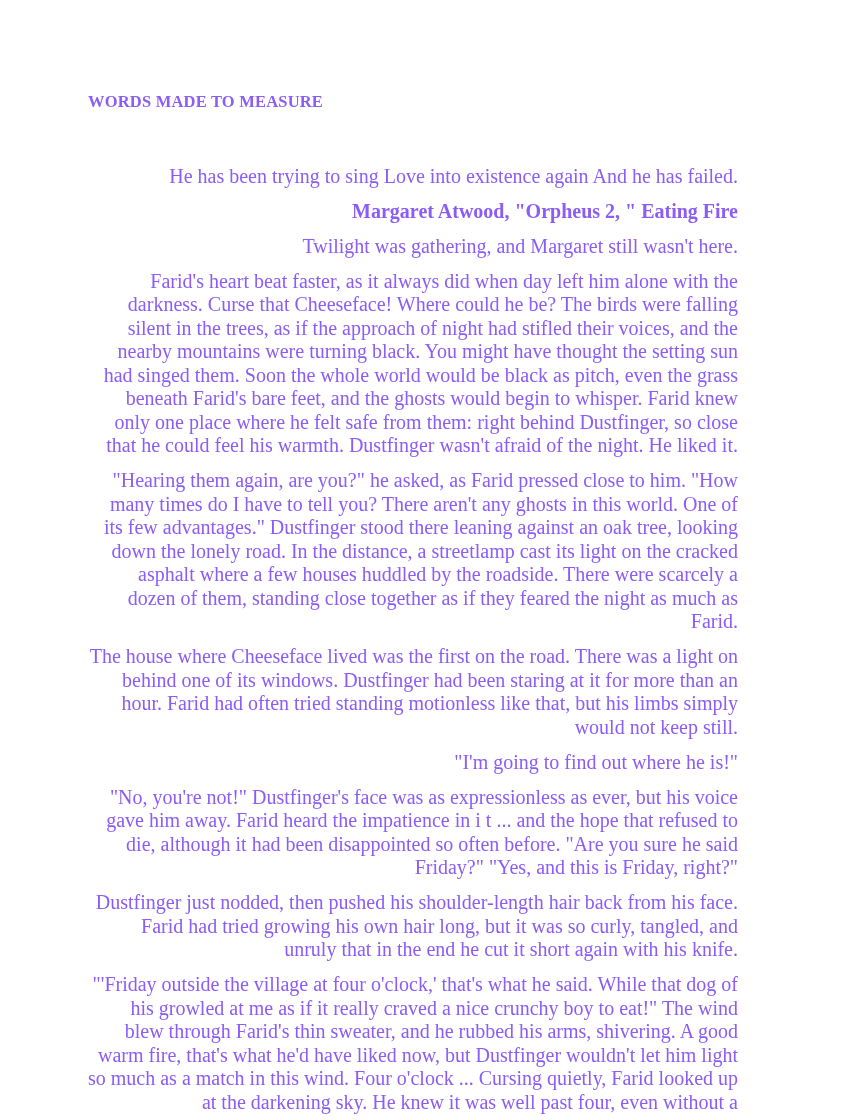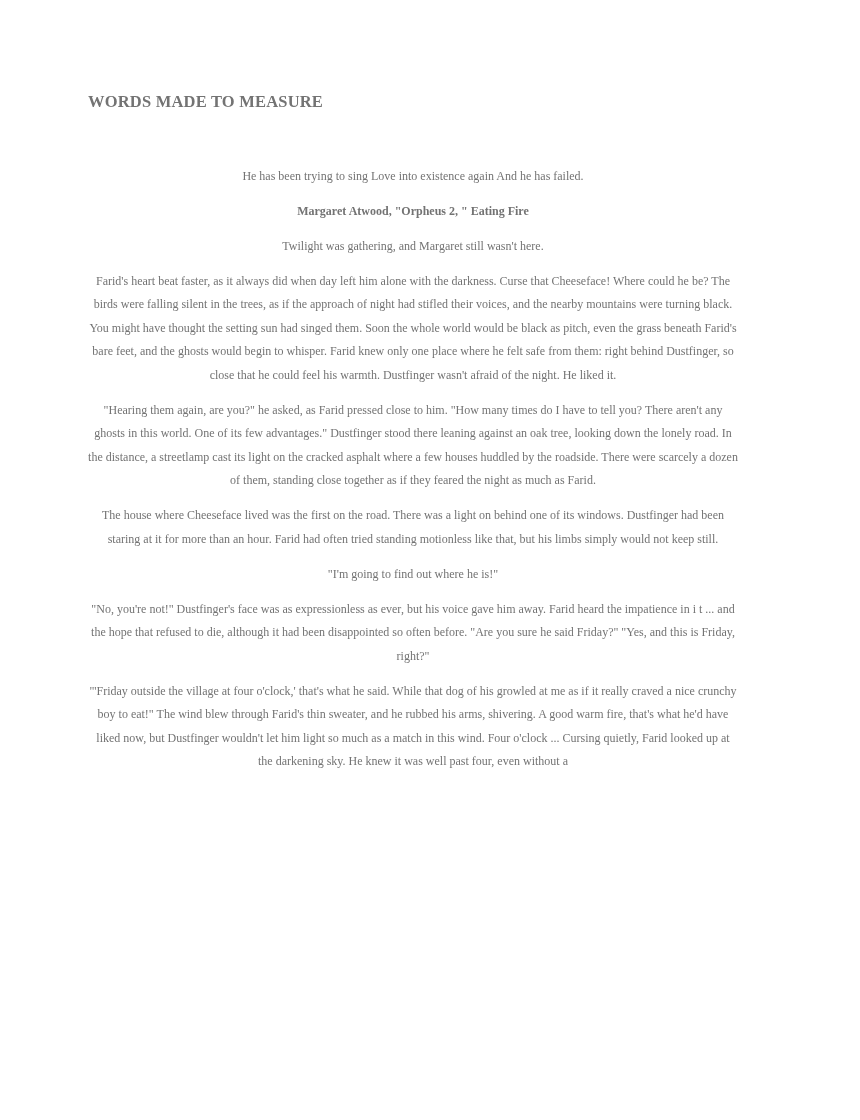--- a/index.html
+++ b/index.html
@@ -8,38 +8,38 @@
     background: #ffffff;
   }
   .page {
     position: relative;
     width: 860px;
     height: 1120px;
     background: #ffffff;
     box-sizing: border-box;
     padding: 90px 122px 0 88px;
     font-family: "Liberation Serif", "DejaVu Serif", serif;
-    color: #737373;
+    color: #8b5cf6;
     overflow: hidden;
   }
   .content {
     width: 650px;
   }
   .chapter-title {
     font-size: 16.5px;
     font-weight: bold;
     line-height: 23.5px;
     letter-spacing: 0.2px;
     margin: 0 0 51px 0;
   }
   .para {
-    font-size: 12px;
+    font-size: 20px;
     line-height: 23.5px;
     margin: 0 0 11.5px 0;
-    text-align: center;
+    text-align: right;
   }
   .attribution {
     font-weight: bold;
   }
 </style>
 </head>
 <body>
 
 <div class="page">
   <div class="content">
@@ -55,17 +55,18 @@
     <p class="para">Farid's heart beat faster, as it always did when day left him alone with the darkness. Curse that Cheeseface! Where could he be? The birds were falling silent in the trees, as if the approach of night had stifled their voices, and the nearby mountains were turning black. You might have thought the setting sun had singed them. Soon the whole world would be black as pitch, even the grass beneath Farid's bare feet, and the ghosts would begin to whisper. Farid knew only one place where he felt safe from them: right behind Dustfinger, so close that he could feel his warmth. Dustfinger wasn't afraid of the night. He liked it.</p>
 
     <p class="para">"Hearing them again, are you?" he asked, as Farid pressed close to him. "How many times do I have to tell you? There aren't any ghosts in this world. One of its few advantages." Dustfinger stood there leaning against an oak tree, looking down the lonely road. In the distance, a streetlamp cast its light on the cracked asphalt where a few houses huddled by the roadside. There were scarcely a dozen of them, standing close together as if they feared the night as much as Farid.</p>
 
     <p class="para">The house where Cheeseface lived was the first on the road. There was a light on behind one of its windows. Dustfinger had been staring at it for more than an hour. Farid had often tried standing motionless like that, but his limbs simply would not keep still.</p>
 
     <p class="para">"I'm going to find out where he is!"</p>
 
     <p class="para">"No, you're not!" Dustfinger's face was as expressionless as ever, but his voice gave him away. Farid heard the impatience in i t ... and the hope that refused to die, although it had been disappointed so often before. "Are you sure he said Friday?" "Yes, and this is Friday, right?"</p>
 
+    <p class="para">Dustfinger just nodded, then pushed his shoulder-length hair back from his face. Farid had tried growing his own hair long, but it was so curly, tangled, and unruly that in the end he cut it short again with his knife.</p>
 
     <p class="para">"'Friday outside the village at four o'clock,' that's what he said. While that dog of his growled at me as if it really craved a nice crunchy boy to eat!" The wind blew through Farid's thin sweater, and he rubbed his arms, shivering. A good warm fire, that's what he'd have liked now, but Dustfinger wouldn't let him light so much as a match in this wind. Four o'clock ... Cursing quietly, Farid looked up at the darkening sky. He knew it was well past four, even without a</p>
 
   </div>
 </div>
 
 </body></html>

